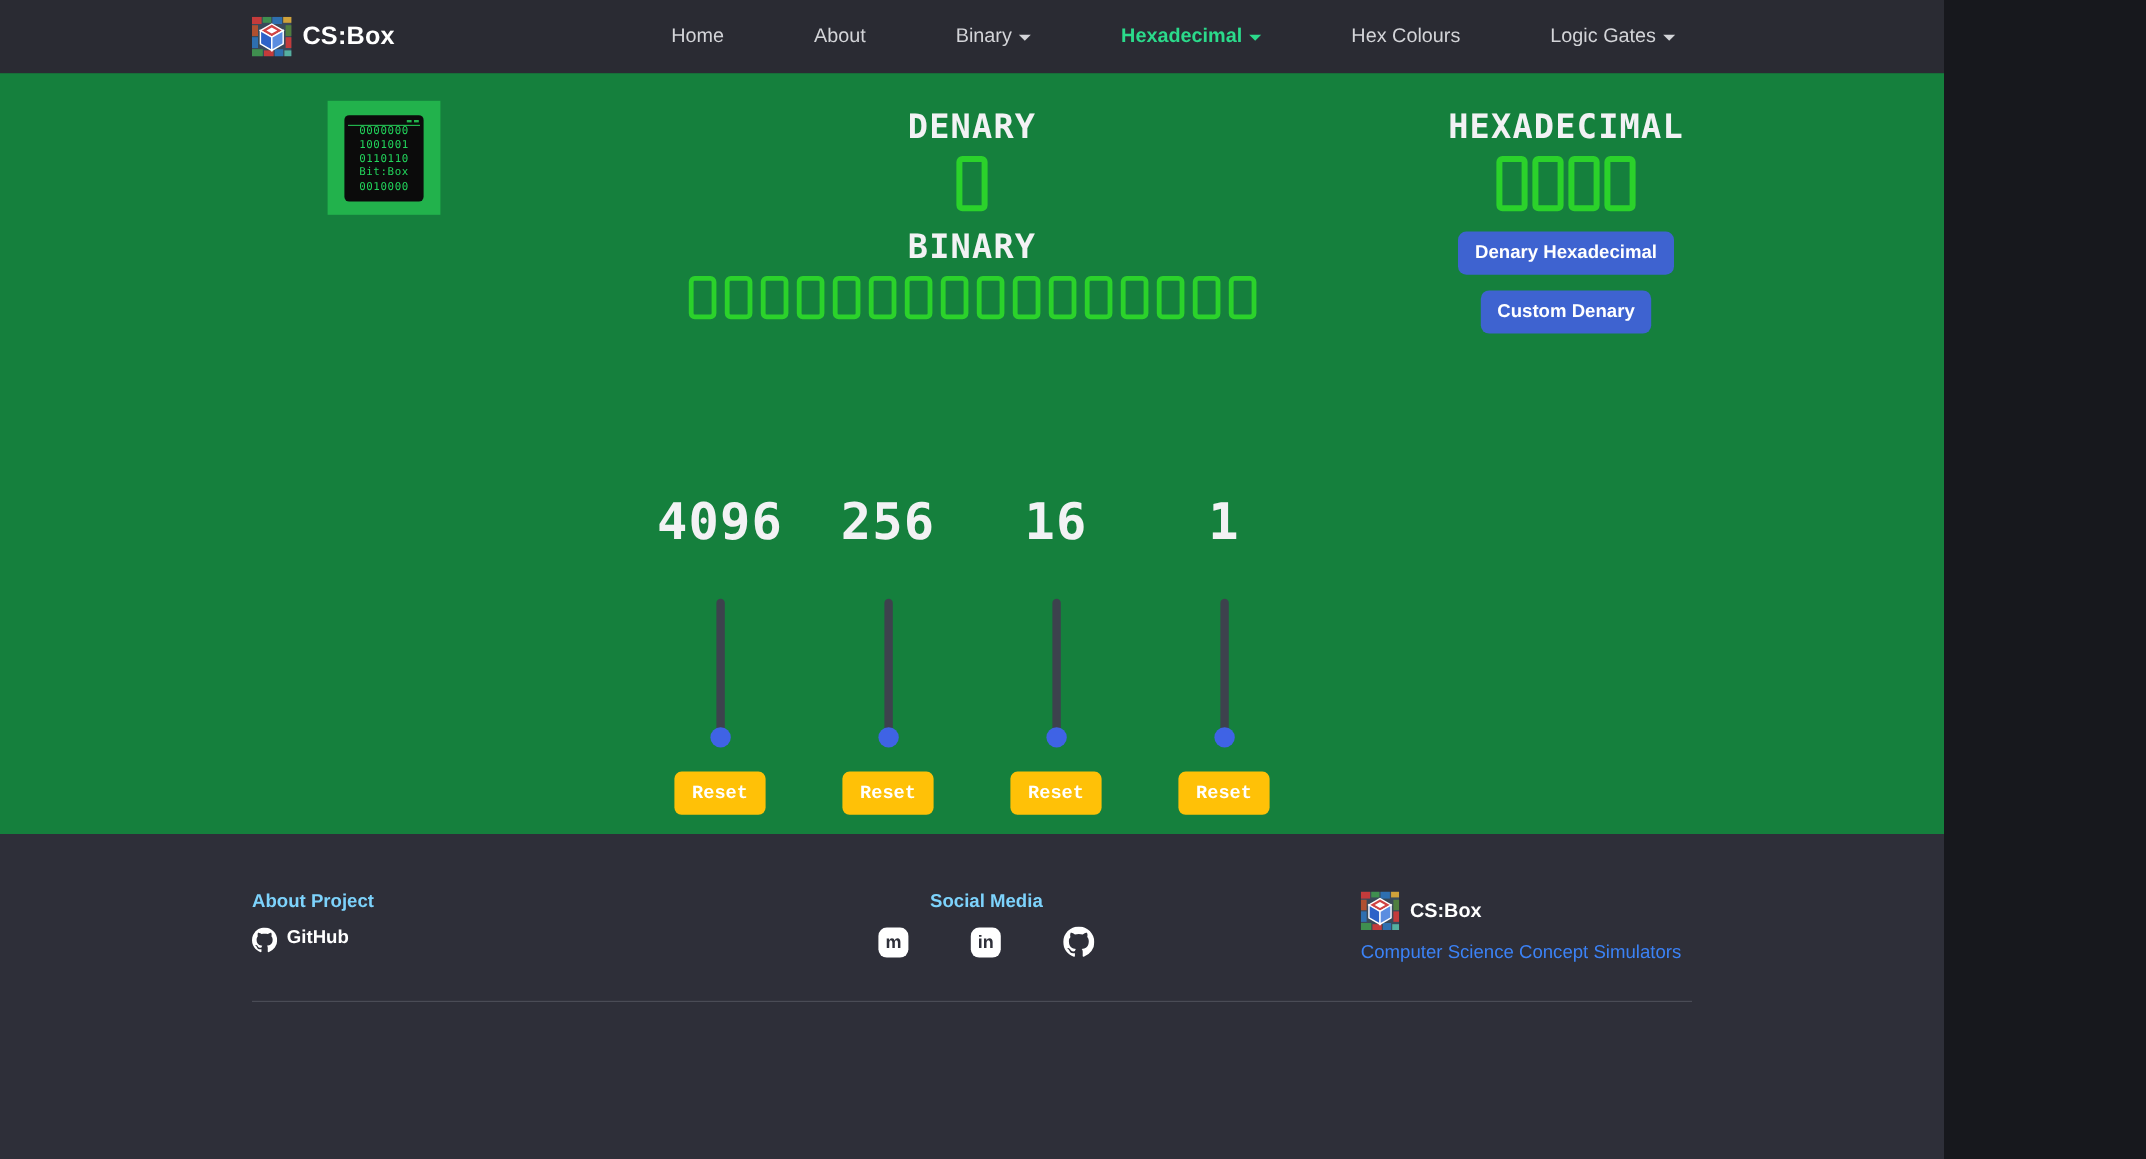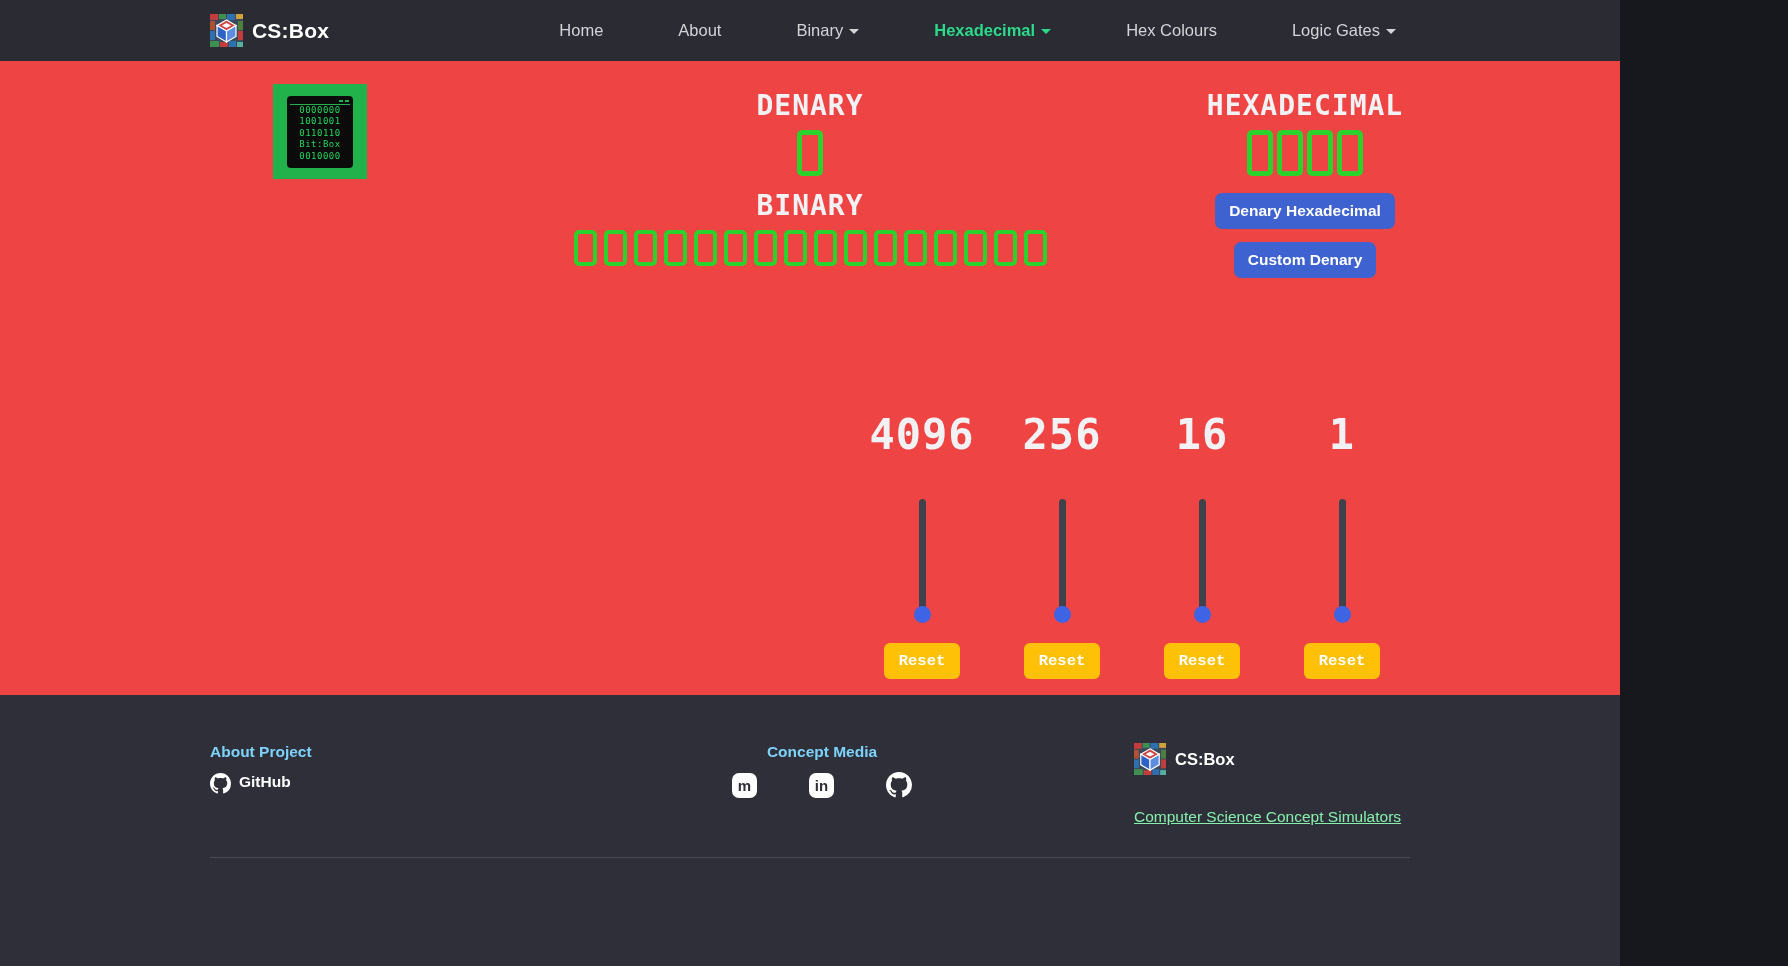--- a/index.html
+++ b/index.html
@@ -10,21 +10,21 @@
   .navbar{height:61px;background:#2a2b33;flex:0 0 auto;}
   .navbar-inner{width:1200px;margin:0 auto;height:100%;display:flex;align-items:center;justify-content:space-between;}
   .brand{display:flex;align-items:center;gap:9px;cursor:pointer;}
   .brand-title{color:#ffffff;font-weight:bold;font-size:21px;letter-spacing:.2px;}
   .nav-links{display:flex;align-items:center;gap:47px;}
   .nav-link{color:#d3d4d8;font-size:16.5px;padding:8px 14px;cursor:pointer;display:flex;align-items:center;gap:6px;}
   .nav-link.active{color:#2bda8b;font-weight:bold;}
   .caret{width:0;height:0;border-left:5px solid transparent;border-right:5px solid transparent;border-top:5px solid currentColor;display:inline-block;margin-top:2px;}
 
   
-  .main{flex:1 1 auto;background:#ef4444;}
+  .main{flex:1 1 auto;background:#15803d;}
   .container{width:1200px;margin:0 auto;}
   .top-row{display:grid;grid-template-columns:300px 600px 300px;padding-top:23px;}
 
   .bitbox-img{width:94px;height:95px;margin-left:63px;background:#22b24c;display:flex;align-items:center;justify-content:center;}
   .bitbox-window{width:66px;height:72px;background:#0b0b0b;border-radius:4px;padding:2px 3px;box-sizing:border-box;}
   .bitbox-titlebar{height:6px;border-bottom:1px solid #22b24c;display:flex;justify-content:flex-end;align-items:center;gap:2px;padding:0 1px;}
   .bitbox-titlebar i{display:block;width:4px;height:2px;background:#22b24c;}
   .bitbox-row{color:#22d55c;font-family:"DejaVu Sans Mono",monospace;font-size:9px;line-height:11.5px;text-align:center;letter-spacing:.5px;white-space:nowrap;}
 
   .seg-text{font-family:"DejaVu Sans Mono",monospace;font-weight:bold;color:#f2f2f4;}
@@ -35,21 +35,21 @@
   .seg-lg .seg-digit{width:26px;height:46px;margin:0 2px;font-size:30px;}
   .seg-md .seg-digit{width:23px;height:36px;margin:0 3.5px;border-width:4px;font-size:24px;}
   .binary-heading{margin-top:15px;}
 
   .hex-col{display:flex;flex-direction:column;align-items:center;width:200px;margin-left:auto;margin-right:5px;}
   .btn-blue{background:#3e63d0;color:#ffffff;font-weight:bold;font-size:15.5px;border:none;border-radius:7px;padding:9px 14px;cursor:pointer;font-family:"Liberation Sans",sans-serif;}
   .btn-hex{margin-top:17px;}
   .btn-den{margin-top:13px;}
 
   
-  .sliders-row{display:flex;justify-content:flex-end;gap:4px;margin-top:132px;}
+  .sliders-row{display:flex;justify-content:center;gap:4px;margin-top:132px;}
   .slider-col{width:136px;display:flex;flex-direction:column;align-items:center;}
   .slider-label{font-size:42px;line-height:50px;letter-spacing:1px;}
   .slider-widget{margin-top:39px;height:131px;position:relative;display:flex;flex-direction:column;align-items:center;cursor:pointer;}
   .slider-track{width:7px;height:116px;background:#3d424d;border-radius:4px;}
   .slider-thumb{width:17px;height:17px;border-radius:50%;background:#3f63e5;margin-top:-9px;}
   .btn-reset{margin-top:13px;background:#ffc107;border:none;border-radius:6px;color:#ffffff;font-weight:bold;font-size:15.5px;padding:9px 15px;cursor:pointer;font-family:Liberation Mono, monospace;}
 
   
   .footer{flex:0 0 auto;background:#2e2f39;height:271px;box-sizing:border-box;padding-top:48px;}
   .footer-row{width:1200px;margin:0 auto;display:flex;justify-content:space-between;}
@@ -57,21 +57,21 @@
   .footer-col2{width:300px;display:flex;flex-direction:column;align-items:center;}
   .footer-col3{width:276px;}
   .footer-heading{color:#7dd3fc;font-weight:bold;font-size:15.5px;}
   .github-link{display:flex;align-items:flex-start;gap:8px;margin-top:12px;cursor:pointer;}
   .github-link span{color:#ffffff;font-weight:bold;font-size:15.5px;}
   .social-icons{display:flex;gap:52px;margin-top:11px;align-items:center;}
   .sq-icon{width:25px;height:25px;background:#ffffff;border-radius:7px;display:flex;align-items:center;justify-content:center;color:#2e2f39;font-weight:bold;font-size:15px;cursor:pointer;font-family:"Liberation Sans",sans-serif;}
   .gh-circle{cursor:pointer;display:flex;align-items:center;}
   .footer-brand{display:flex;align-items:center;gap:9px;}
   .footer-brand-title{color:#ffffff;font-weight:bold;font-size:16.5px;}
-  .footer-tagline{color:#86efac;font-size:15.5px;margin-top:33px;text-decoration:underline;}
+  .footer-tagline{color:#3b82f6;font-size:15.5px;margin-top:10px;}
   .footer-divider{width:1200px;margin:31px auto 0 auto;border:none;border-top:1px solid #4a4c56;}
   .footer-legal{width:1200px;margin:26px auto 0 auto;color:#a6aab2;font-size:15px;line-height:25px;}
 </style>
 </head>
 <body>
 
 <div class="page">
 
   <div class="navbar">
     <div class="navbar-inner">
@@ -224,21 +224,21 @@
       <div class="footer-col1">
         <div class="footer-heading">About Project</div>
         <div class="github-link">
           <svg width="21" height="21" viewBox="0 0 16 16">
             <path fill="#ffffff" d="M8 0C3.58 0 0 3.58 0 8c0 3.54 2.29 6.53 5.47 7.59.4.07.55-.17.55-.38 0-.19-.01-.82-.01-1.49-2.01.37-2.53-.49-2.69-.94-.09-.23-.48-.94-.82-1.13-.28-.15-.68-.52-.01-.53.63-.01 1.08.58 1.23.82.72 1.21 1.87.87 2.33.66.07-.52.28-.87.51-1.07-1.78-.2-3.64-.89-3.64-3.95 0-.87.31-1.59.82-2.15-.08-.2-.36-1.02.08-2.12 0 0 .67-.21 2.2.82.64-.18 1.32-.27 2-.27s1.36.09 2 .27c1.53-1.04 2.2-.82 2.2-.82.44 1.1.16 1.92.08 2.12.51.56.82 1.27.82 2.15 0 3.07-1.87 3.75-3.65 3.95.29.25.54.73.54 1.48 0 1.07-.01 1.93-.01 2.2 0 .21.15.46.55.38A8.01 8.01 0 0 0 16 8c0-4.42-3.58-8-8-8z"></path>
           </svg>
           <span>GitHub</span>
         </div>
       </div>
       <div class="footer-col2">
-        <div class="footer-heading">Concept Media</div>
+        <div class="footer-heading">Social Media</div>
         <div class="social-icons">
           <div class="sq-icon">m</div>
           <div class="sq-icon">in</div>
           <div class="gh-circle">
             <svg width="26" height="26" viewBox="0 0 16 16">
               <path fill="#ffffff" d="M8 0C3.58 0 0 3.58 0 8c0 3.54 2.29 6.53 5.47 7.59.4.07.55-.17.55-.38 0-.19-.01-.82-.01-1.49-2.01.37-2.53-.49-2.69-.94-.09-.23-.48-.94-.82-1.13-.28-.15-.68-.52-.01-.53.63-.01 1.08.58 1.23.82.72 1.21 1.87.87 2.33.66.07-.52.28-.87.51-1.07-1.78-.2-3.64-.89-3.64-3.95 0-.87.31-1.59.82-2.15-.08-.2-.36-1.02.08-2.12 0 0 .67-.21 2.2.82.64-.18 1.32-.27 2-.27s1.36.09 2 .27c1.53-1.04 2.2-.82 2.2-.82.44 1.1.16 1.92.08 2.12.51.56.82 1.27.82 2.15 0 3.07-1.87 3.75-3.65 3.95.29.25.54.73.54 1.48 0 1.07-.01 1.93-.01 2.2 0 .21.15.46.55.38A8.01 8.01 0 0 0 16 8c0-4.42-3.58-8-8-8z"></path>
             </svg>
           </div>
         </div>
       </div>

